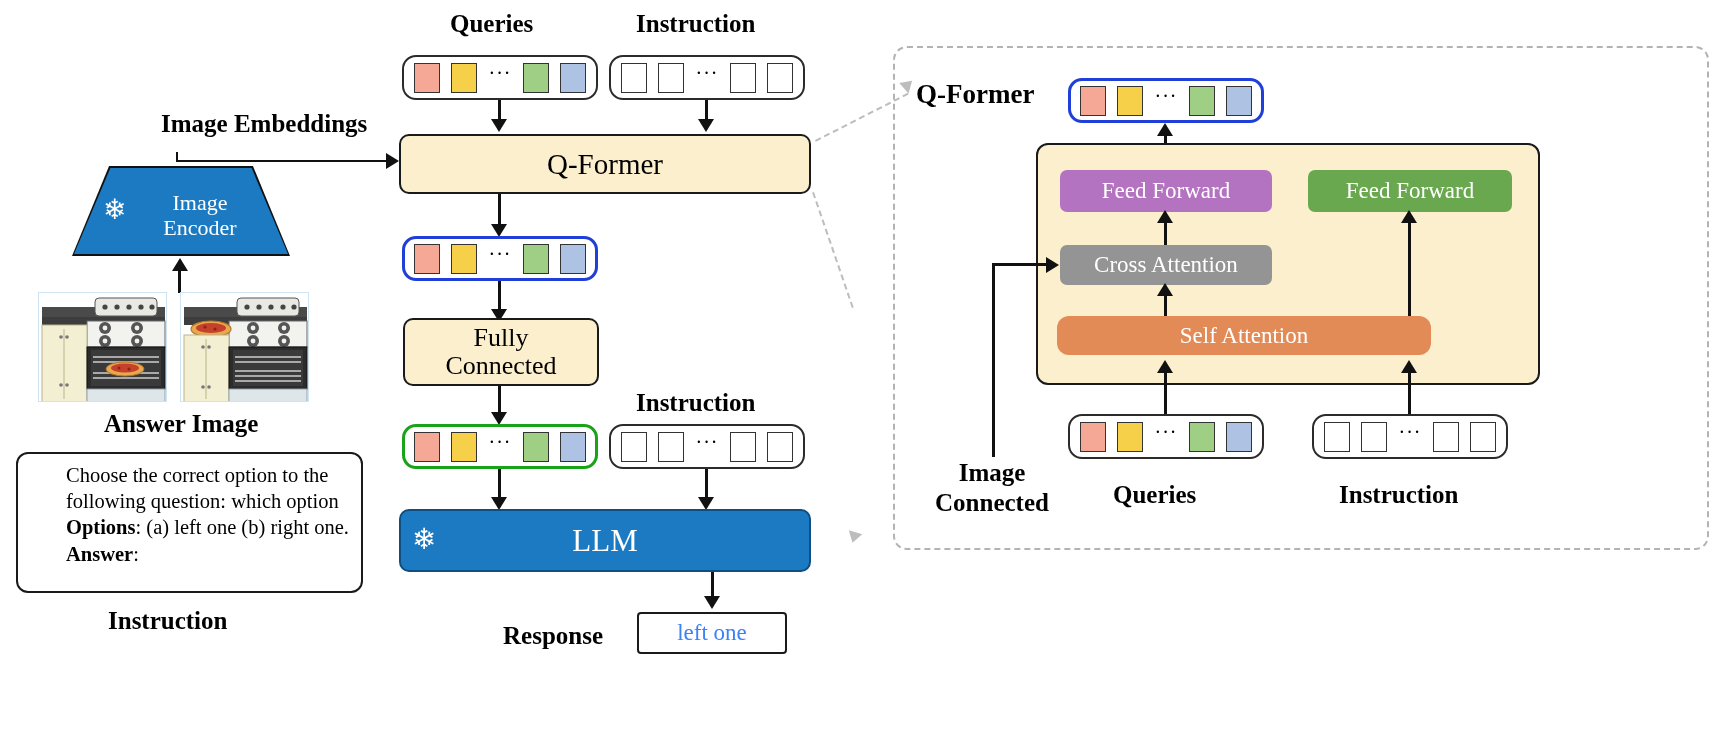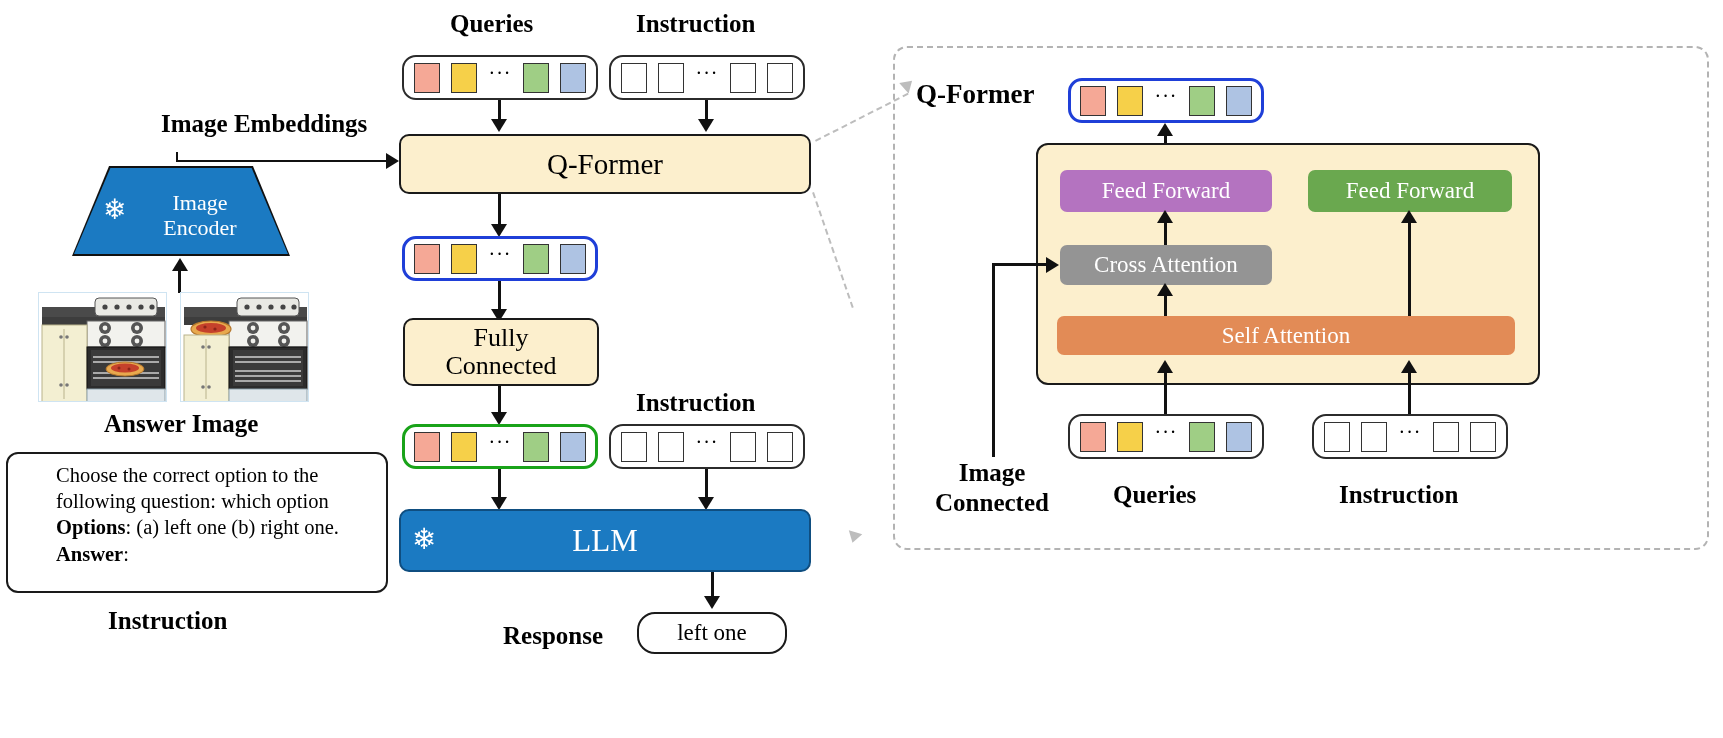--- a/index.html
+++ b/index.html
@@ -23,22 +23,22 @@
 
   
   .blk{box-sizing:border-box;display:flex;align-items:center;
        justify-content:center;text-align:center;}
   .blk-qformer{background:#fcefcd;border:2px solid #1a1a1a;border-radius:10px;
                font-size:29px;color:#000;}
   .blk-fc{background:#fcefcd;border:2px solid #1a1a1a;border-radius:10px;
           font-size:26px;color:#000;line-height:1.08;}
   .blk-llm{background:#1b7ac2;border:2px solid #0f4e80;border-radius:10px;
            font-size:31px;color:#fff;}
-  .blk-resp{background:#fff;border:2px solid #1a1a1a;border-radius:18px;
-            font-size:23px;color:#000000;}
+  .blk-resp{background:#fff;border:2px solid #1a1a1a;border-radius:4px;
+            font-size:23px;color:#3b82f6;}
   .blk-instrbox{background:#fff;border:2px solid #1a1a1a;border-radius:12px;
                 color:#000;font-size:20.5px;line-height:1.28;
                 padding:8px 10px 6px 10px;box-sizing:border-box;}
   .blk-instrbox b{font-weight:bold;}
 
   
   .trap{position:absolute;width:218px;height:90px;background:#1b7ac2;
         clip-path:polygon(17% 0,83% 0,100% 100%,0 100%);}
   .trap-border{position:absolute;width:218px;height:90px;
         background:#111;clip-path:polygon(17% 0,83% 0,100% 100%,0 100%);}
@@ -187,21 +187,21 @@
       <line x1="54" y1="78" x2="120" y2="78"></line>
         <line x1="54" y1="83" x2="120" y2="83"></line>
       <line x1="54" y1="88" x2="120" y2="88"></line>
     </g>
     <rect x="48" y="96" width="78" height="14" fill="#dfe6ea" stroke="#8fa3ad" stroke-width="1"></rect>
   </svg>
 </div>
 
 <div class="abs lbl-bold" style="left:104px;top:410px;font-size:25px;">Answer Image</div>
 
-<div class="blk-instrbox abs" style="left:6px;top:452px;width:382px;height:141px;padding-left:48px;">
+<div class="blk-instrbox abs" style="left:16px;top:452px;width:347px;height:141px;padding-left:48px;">
   <div>Choose the correct option to the</div>
   <div>following question: which option</div>
   <div>
     <b>Options</b><span>: (a) left one (b) right one.</span>
   </div>
   <div>
     <b>Answer</b><span>:</span>
   </div>
 </div>
 <div class="abs lbl-bold" style="left:108px;top:607px;font-size:25px;">Instruction</div>
@@ -329,21 +329,21 @@
 <div class="vline" style="left:1408px;top:216px;height:100px;"></div>
 <div class="arrowup" style="left:1401px;top:210px;"></div>
 
 <div class="attnbar ca-gray" style="left:1060px;top:245px;width:212px;height:40px;">
   <span>Cross Attention</span>
 </div>
 
 <div class="vline" style="left:1164px;top:288px;height:28px;"></div>
 <div class="arrowup" style="left:1157px;top:283px;"></div>
 
-<div class="attnbar sa-orange" style="left:1057px;top:316px;width:458px;height:39px;">
+<div class="attnbar sa-orange" style="left:1057px;top:316px;width:374px;height:39px;border-radius:12px;">
   <span>Self Attention</span>
 </div>
 
 <div class="vline" style="left:992px;top:263px;height:194px;"></div>
 <div class="hline" style="left:992px;top:263px;width:56px;"></div>
 <div class="arrowrt" style="left:1046px;top:257px;"></div>
 
 <div class="vline" style="left:1164px;top:370px;height:48px;"></div>
 <div class="arrowup" style="left:1157px;top:360px;"></div>
 <div class="vline" style="left:1408px;top:370px;height:48px;"></div>

